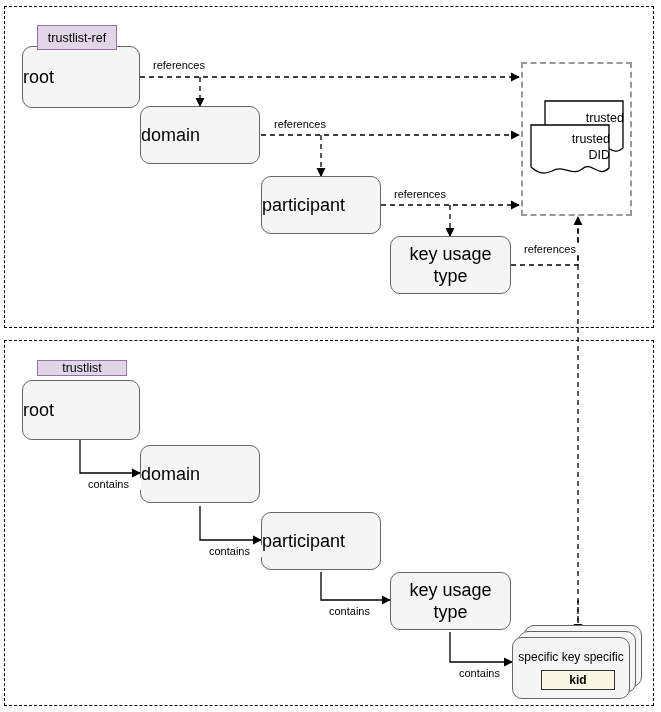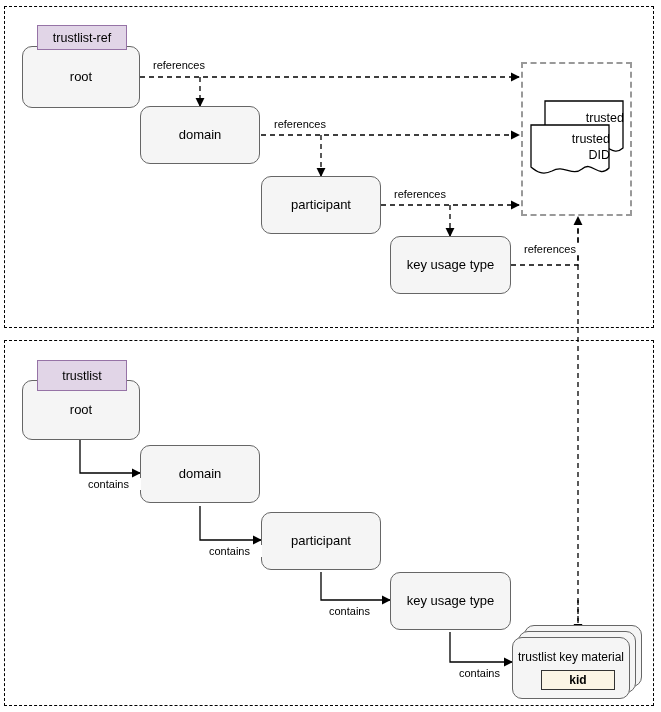--- a/index.html
+++ b/index.html
@@ -7,22 +7,22 @@
        font-family:"Liberation Sans","DejaVu Sans",sans-serif;color:#000;}
 
   #canvas{position:absolute;left:0;top:0;width:661px;height:712px;}
 
   
   .group-box{position:absolute;border:1.5px dashed #000;background:transparent;box-sizing:border-box;}
 
   
   .node{position:absolute;box-sizing:border-box;
         background:#f5f5f5;border:1px solid #666666;border-radius:10px;
-        display:flex;align-items:center;justify-content:center;
-        font-size:13px;color:#000;text-align:center;line-height:1.25;}
+        display:flex;align-items:center;justify-content:flex-start;
+        font-size:18px;color:#000;text-align:center;line-height:1.25;}
 
   
   .tag{position:absolute;box-sizing:border-box;
        background:#e1d5e7;border:1px solid #9673a6;
        display:flex;align-items:center;justify-content:center;
        font-size:12.5px;color:#000;z-index:5;}
 
   
   .doc-group{position:absolute;box-sizing:border-box;border:2px dashed #999999;background:#fff;}
 
@@ -81,21 +81,21 @@
 
     <path d="M450,632 L450,662 L512,662" stroke="#000" stroke-width="1.3" fill="none" marker-end="url(#arrow)"></path>
   </svg>
 
   <div class="group-box" style="left:4px;top:6px;width:650px;height:322px;"></div>
   <div class="group-box" style="left:4px;top:340px;width:650px;height:366px;"></div>
 
   <div class="node" style="left:22px;top:46px;width:118px;height:62px;">
     <span>root</span>
   </div>
-  <div class="tag" style="left:37px;top:25px;width:90px;height:25px;">
+  <div class="tag" style="left:37px;top:25px;width:80px;height:25px;">
     <span>trustlist-ref</span>
   </div>
 
   <div class="node" style="left:140px;top:106px;width:120px;height:58px;">
     <span>domain</span>
   </div>
 
   <div class="node" style="left:261px;top:176px;width:120px;height:58px;">
     <span>participant</span>
   </div>
@@ -130,40 +130,40 @@
     </svg>
   </div>
   <div class="doclabel" style="left:530px;top:131px;width:80px;">
     <span>trusted</span><br>
     <span>DID</span>
   </div>
 
   <div class="node" style="left:22px;top:380px;width:118px;height:60px;">
     <span>root</span>
   </div>
-  <div class="tag" style="left:37px;top:360px;width:90px;height:31px;">
+  <div class="tag" style="left:37px;top:360px;width:90px;height:16px;">
     <span>trustlist</span>
   </div>
 
   <div class="node" style="left:140px;top:445px;width:120px;height:58px;">
     <span>domain</span>
   </div>
 
   <div class="node" style="left:261px;top:512px;width:120px;height:58px;">
     <span>participant</span>
   </div>
 
   <div class="node" style="left:390px;top:572px;width:121px;height:58px;">
     <span>key usage type</span>
   </div>
 
   <div class="stack-layer" style="left:524px;top:625px;width:118px;height:62px;"></div>
   <div class="stack-layer" style="left:518px;top:631px;width:118px;height:62px;"></div>
   <div class="stack-layer" style="left:512px;top:637px;width:118px;height:62px;background:#f5f5f5;"></div>
-  <div style="position:absolute;left:512px;top:650px;width:118px;text-align:center;font-size:12px;">trustlist key material</div>
+  <div style="position:absolute;left:512px;top:650px;width:118px;text-align:center;font-size:12px;">specific key specific</div>
   <div class="kid-box" style="left:541px;top:670px;width:74px;height:20px;">
     <span>kid</span>
   </div>
 
   <div class="elabel" style="left:76px;top:478px;">contains</div>
   <div class="elabel" style="left:197px;top:545px;">contains</div>
   <div class="elabel" style="left:317px;top:605px;">contains</div>
   <div class="elabel" style="left:447px;top:667px;">contains</div>
 
 </div>

